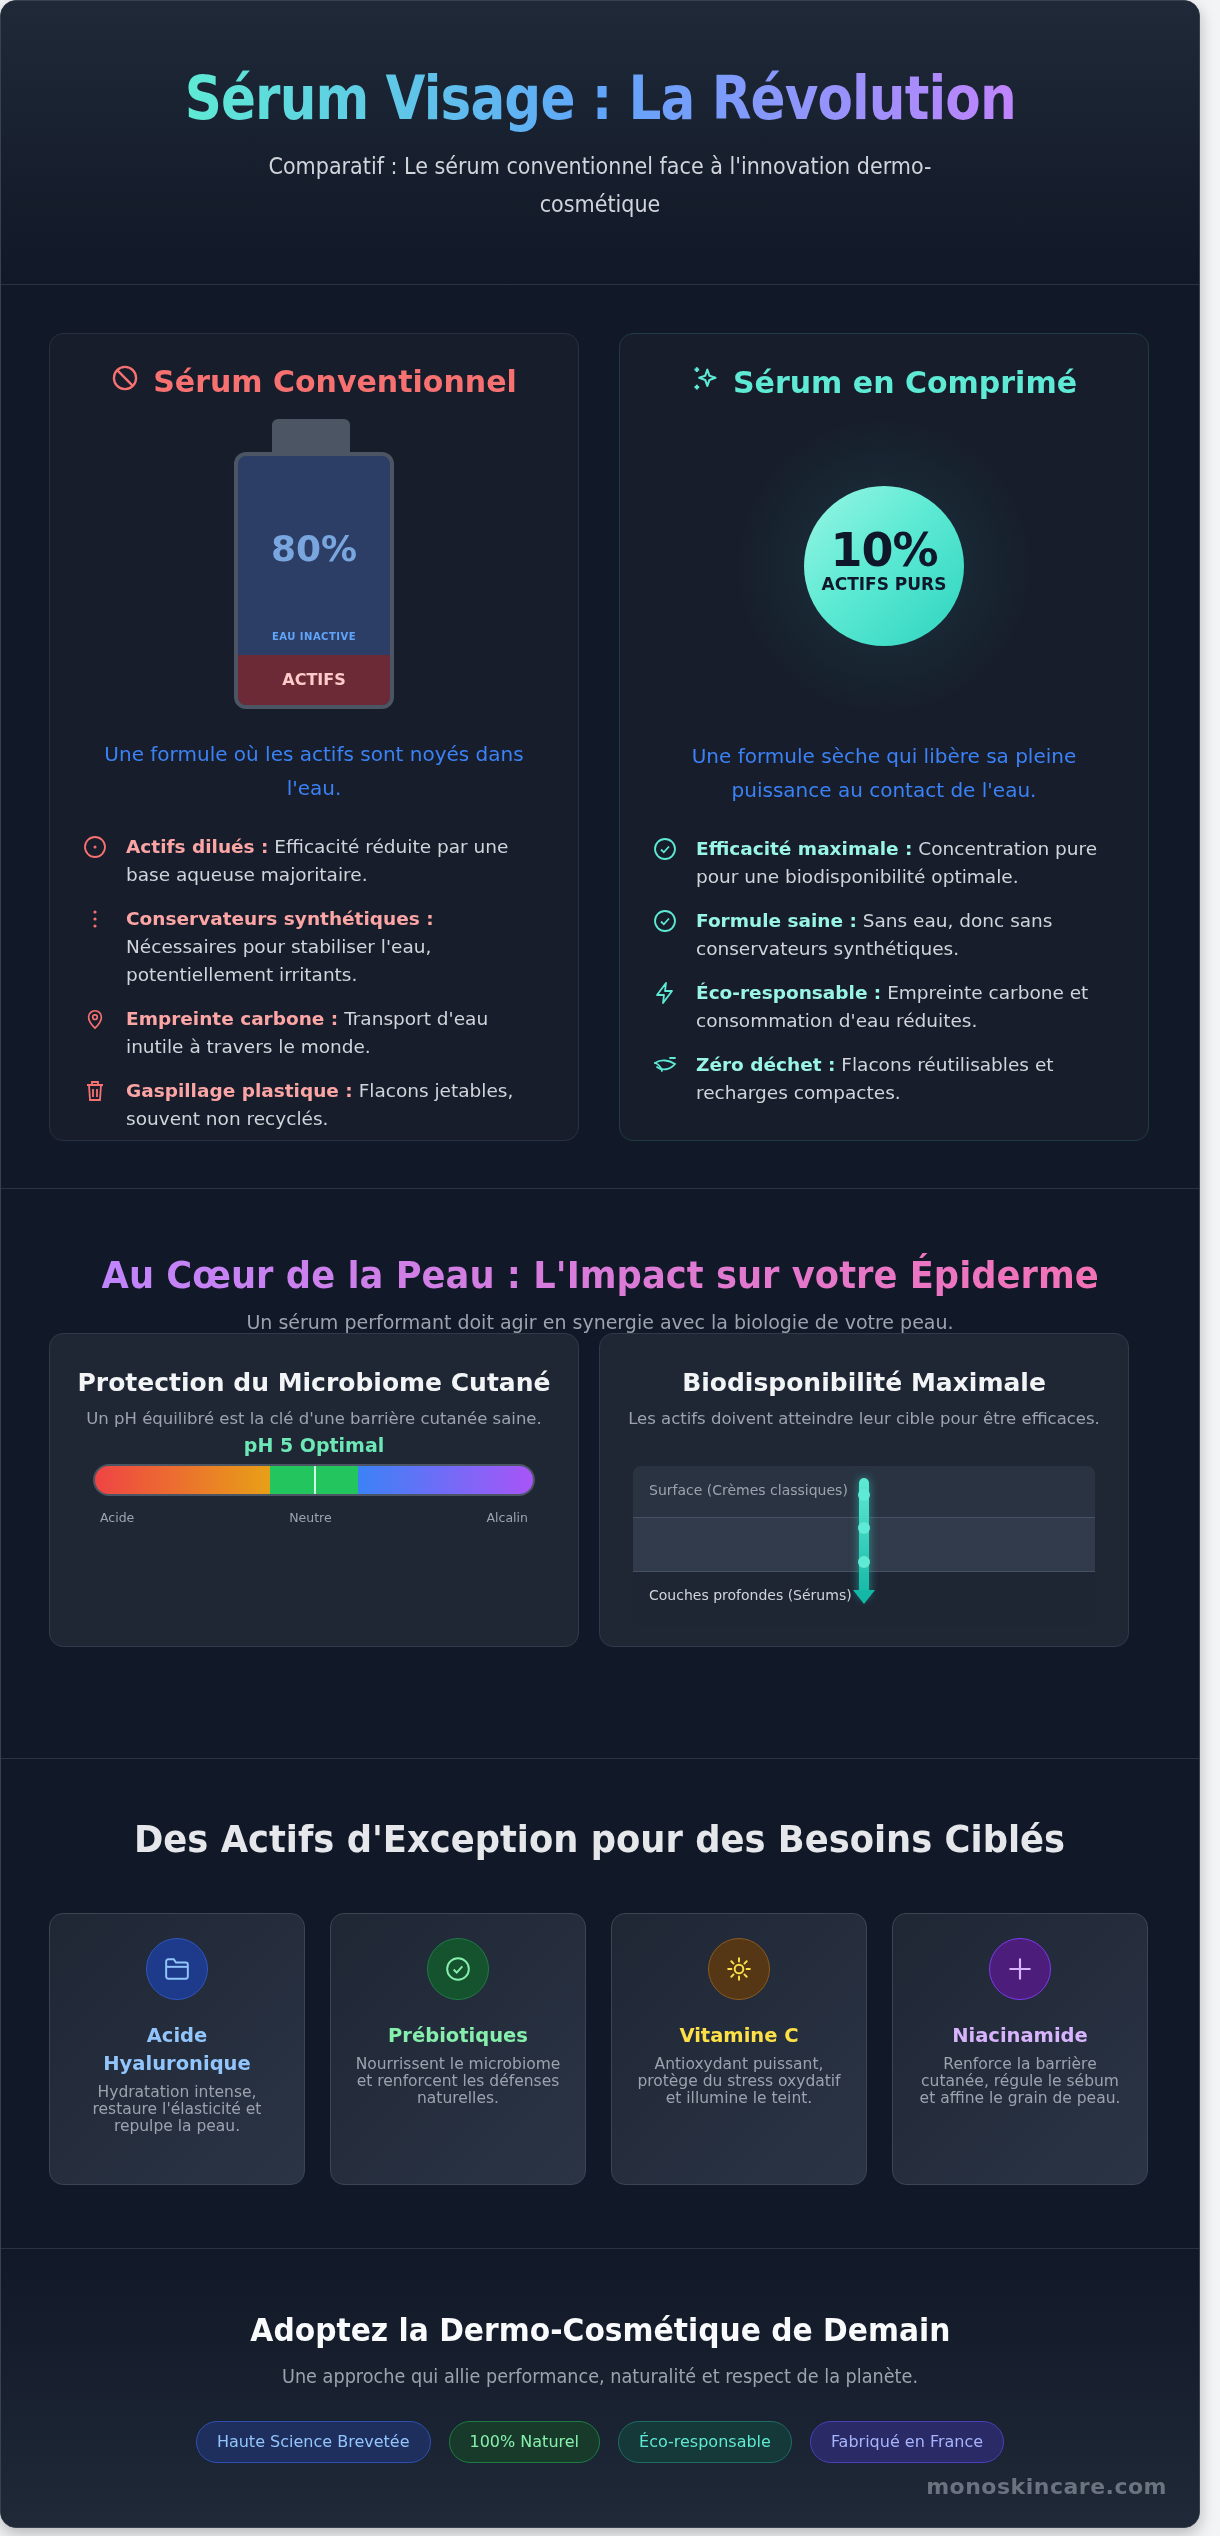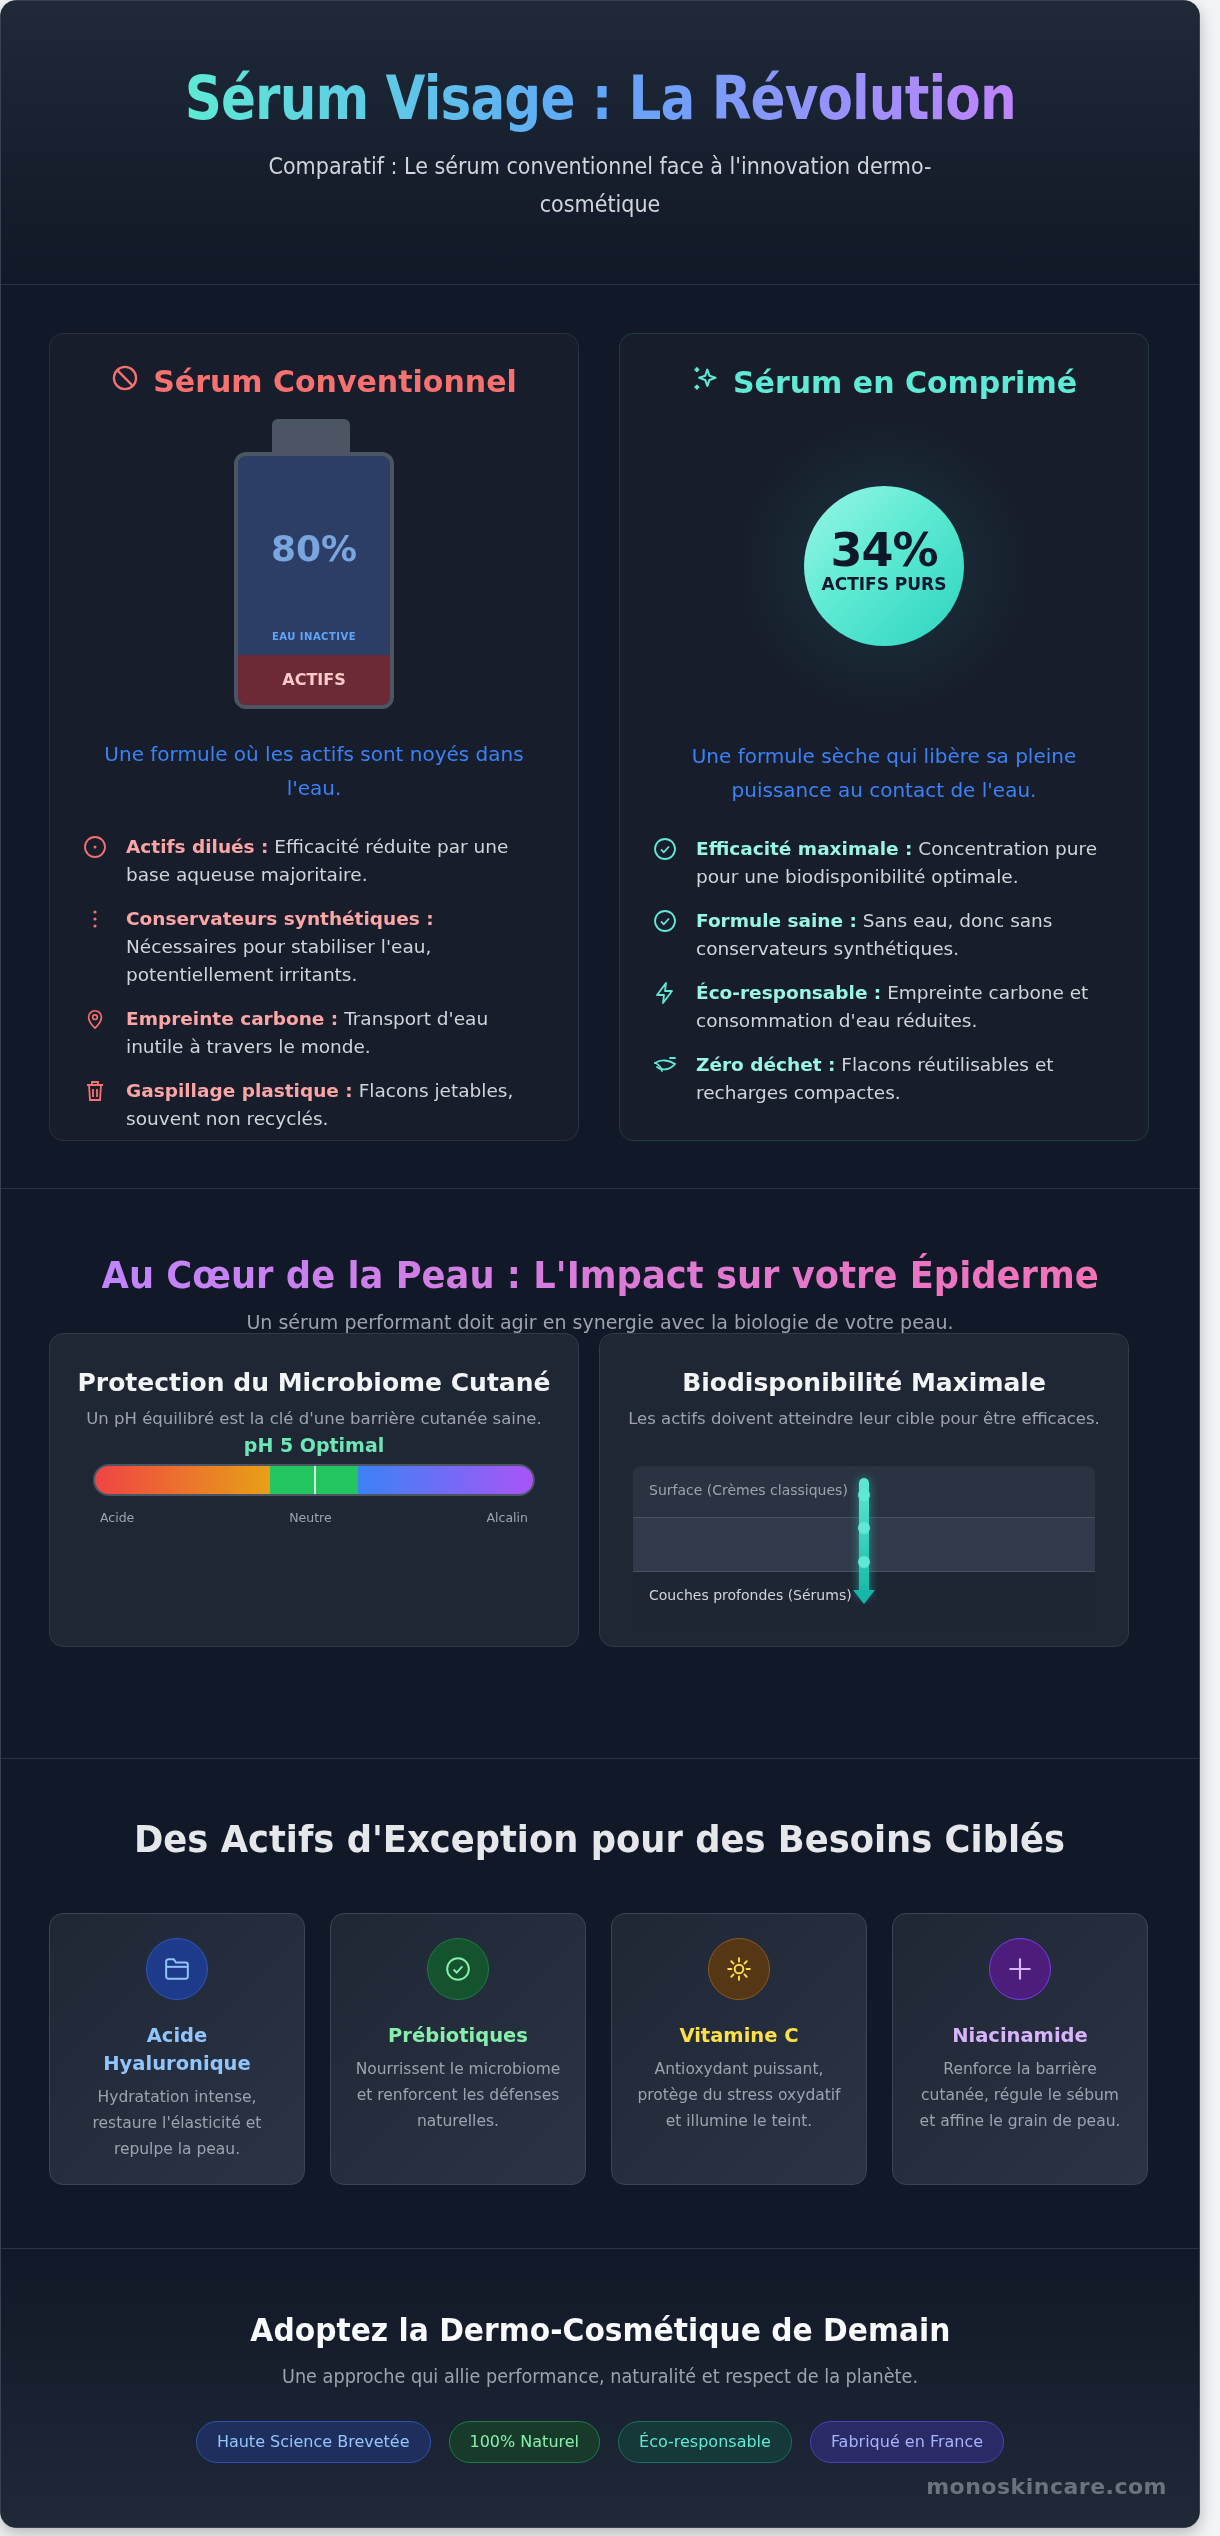--- a/index.html
+++ b/index.html
@@ -89,21 +89,21 @@
   .arrow-head { position: absolute; left: 220px; top: 124px; width: 0; height: 0; border-left: 11px solid transparent; border-right: 11px solid transparent; border-top: 14px solid #14b8a6; }
 
   
   .act { height: 490px; border-bottom: 1px solid #2b3444; text-align: center; padding-top: 58px; }
   .act h2 { font-size: 38px; font-weight: bold; color: #e5e7eb; display: inline-block; transform: scaleX(0.93); }
   .act-row { display: flex; gap: 25px; padding: 0 48px; margin-top: 52px; }
   .act-card { width: 256px; height: 272px; border-radius: 14px; border: 1px solid #3b4556;
     background: linear-gradient(135deg, #1f2735 0%, #2b3445 100%); padding-top: 24px; }
   .act-ic { width: 62px; height: 62px; border-radius: 50%; margin: 0 auto; display: flex; align-items: center; justify-content: center; border: 1px solid; }
   .act-card h4 { margin-top: 22px; font-size: 19.5px; font-weight: bold; line-height: 28px; padding: 0 40px; }
-  .act-card p { margin-top: 6px; font-size: 15.5px; line-height: 26px; color: #9ca3af; padding: 0 20px; }
+  .act-card p { margin-top: 6px; font-size: 15.5px; line-height: 17px; color: #9ca3af; padding: 0 20px; }
 
   
   .foot { height: 280px; text-align: center; padding-top: 62px; background: linear-gradient(180deg, #111827 0%, #1f2937 100%); position: relative; }
   .foot h2 { font-size: 32px; font-weight: bold; color: #f9fafb; display: inline-block; transform: scaleX(0.93); }
   .foot .sub { margin-top: 16px; font-size: 19px; color: #9ca3af; transform: scaleX(0.93); }
   .badges { display: flex; justify-content: center; gap: 18px; margin-top: 34px; }
   .badge { height: 42px; line-height: 40px; padding: 0 20px; border-radius: 21px; font-size: 16px; border: 1px solid; }
   .brand { position: absolute; right: 32px; bottom: 30px; font-size: 22px; font-weight: bold; color: #6b7280; letter-spacing: 0.5px; }
 </style>
 </head>
@@ -183,21 +183,21 @@
           <svg width="28" height="30" viewBox="0 0 24 24" fill="none" stroke="#5eead4" stroke-width="1.8" stroke-linejoin="round">
               <path d="M14 4l1.8 5.2L21 11l-5.2 1.8L14 18l-1.8-5.2L7 11l5.2-1.8z"></path>
               <path d="M5 2v4M3 4h4M5 17v4M3 19h4"></path>
             </svg>
         </span>
         <span>Sérum en Comprimé</span>
       </div>
       <div class="orb-wrap">
         <div class="orb-glow"></div>
         <div class="orb">
-          <div class="big">34%</div>
+          <div class="big">10%</div>
           <div class="small">ACTIFS PURS</div>
         </div>
       </div>
       <p class="card-desc">Une formule sèche qui libère sa pleine puissance au contact de l'eau.</p>
       <ul class="feat">
         <li>
           <span class="ic">
               <svg width="24" height="24" viewBox="0 0 24 24" fill="none" stroke="#5eead4" stroke-width="1.8">
                 <circle cx="12" cy="12" r="10"></circle>
                 <path d="M8 12.5l2.8 2.8L16 9.5"></path>

